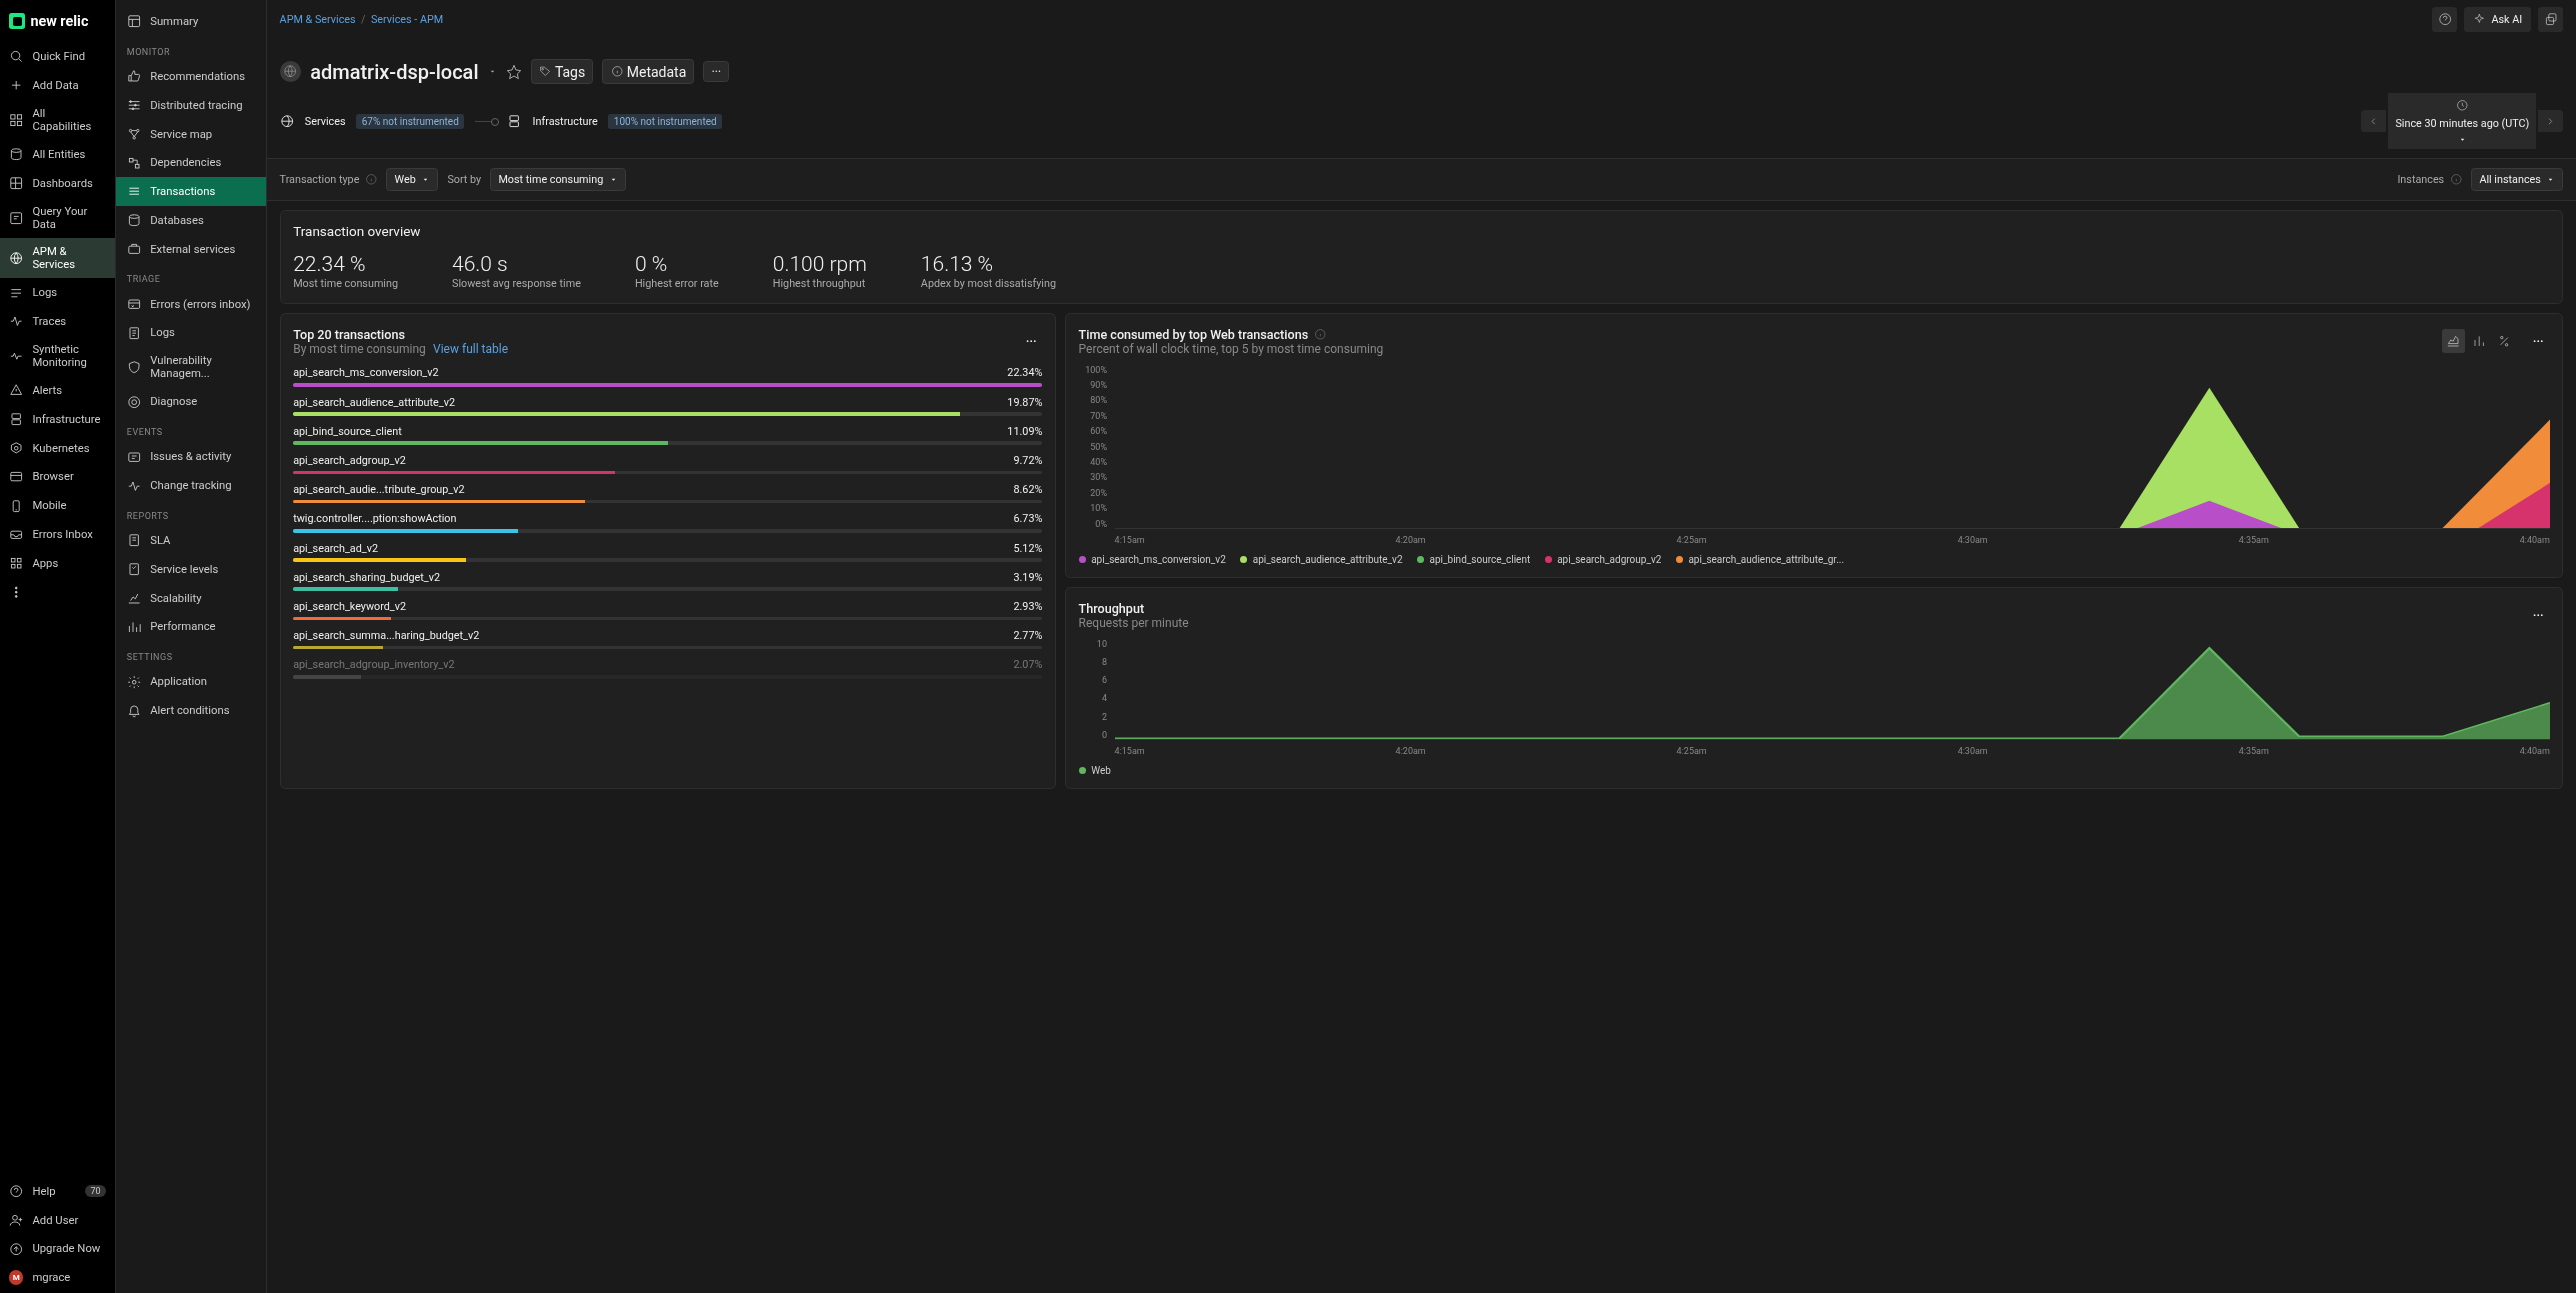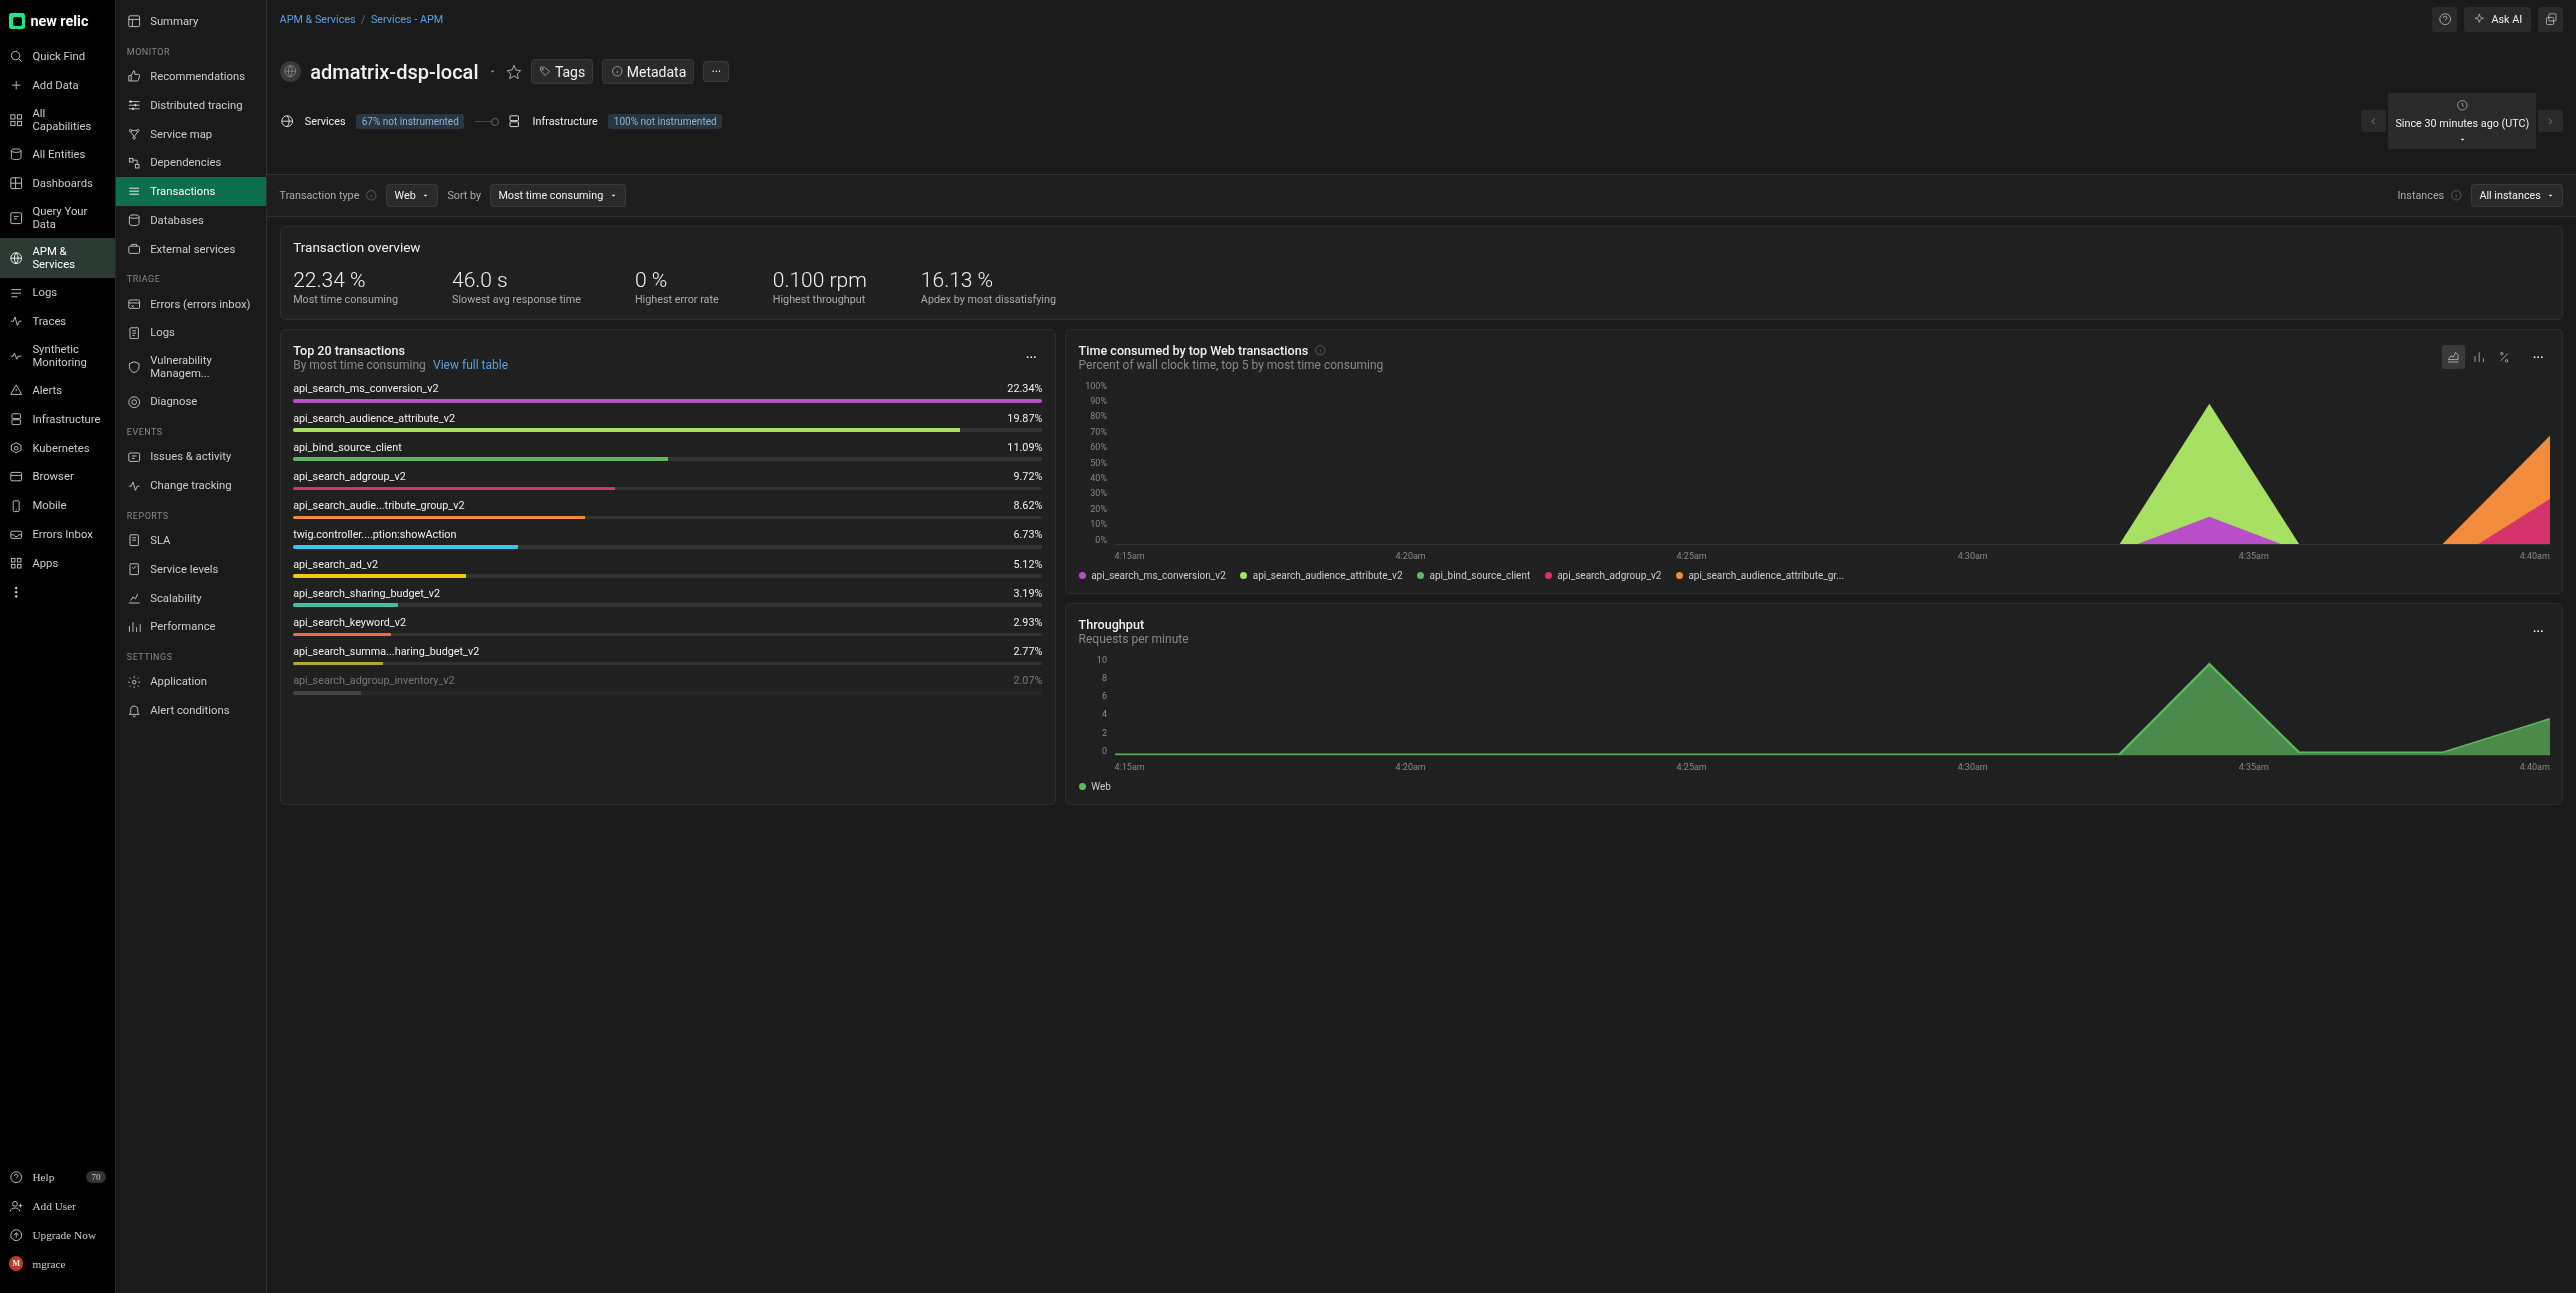--- a/index.html
+++ b/index.html
@@ -11,21 +11,21 @@
 .logo { display: flex; align-items: center; gap: 5.4px; padding: 12.6px 9px; }
 .logo-icon { width: 16px; height: 16px; background: #1CE783; border-radius: 2.7px; position: relative; }
 .logo-icon::before { content: ""; position: absolute; width: 9px; height: 9px; background: #000; border-radius: 1.8px; top: 3.6px; left: 3.6px; }
 .logo-text { font-weight: bold; font-size: 14.4px; color: #fff; }
 .nav-section { display: flex; flex-direction: column; }
 .nav-item { display: flex; align-items: center; gap: 9px; padding: 7.2px 9px; color: #ccc; cursor: pointer; font-size: 11.3px; }
 .nav-item.active { background: #2b3b33; color: #fff; }
 .nav-item .icn { width: 14.4px; height: 14.4px; display: flex; align-items: center; justify-content: center; flex-shrink: 0; }
 .nav-item .badge { margin-left: auto; background: #333; border-radius: 9px; padding: 0.9px 5.4px; font-size: 9px; }
 .nav-spacer { flex: 1; }
-.nav-bottom { padding-bottom: 15px; font-family: Liberation Serif, serif; }
+.nav-bottom { padding-bottom: 1px; }
 .nav-item.avatar .icn { border-radius: 50%; background: #c0392b; color: #fff; font-size: 8px; font-weight: bold; }
 .nav-item.more .icn svg { transform: rotate(90deg); }
 
 
 .sidebar-sec { width: 151px; background: #1a1a1a; border-right: 0.9px solid #2e2e2e; display: flex; flex-direction: column; overflow-y: auto; }
 .sec-header { font-size: 9px; color: #888; text-transform: uppercase; letter-spacing: 0.5px; padding: 10.8px 10.8px 5.4px; }
 .sec-item { display: flex; align-items: center; gap: 9px; padding: 7.2px 10.8px; color: #ccc; cursor: pointer; font-size: 11.3px; }
 .sec-item.active { background: #0b6e4f; color: #fff; }
 .sec-item .icn { width: 14.4px; height: 14.4px; display: flex; align-items: center; justify-content: center; flex-shrink: 0; }
 
@@ -50,21 +50,21 @@
 .instr-row .icn-s { width: 14.4px; height: 14.4px; display: flex; align-items: center; justify-content: center; }
 .instr-badge { background: #2a3540; color: #8ab4d8; border-radius: 2.7px; padding: 1.8px 5.4px; font-size: 10px; }
 .instr-link { height: 0.9px; width: 21.6px; background: #444; position: relative; }
 .instr-link::after { content:""; position:absolute; right:-2.7px; top:-2.7px; width:6.3px; height:6.3px; border:0.9px solid #666; border-radius:50%; background:#1a1a1a; }
 .time-range { margin-left: auto; display: flex; align-items: center; gap: 1.8px; }
 .time-range .tr-btn { background: #2a2a2a; padding: 5.4px 7.2px; cursor: pointer; display: flex; align-items: center; gap: 5.4px; font-size: 10.8px; }
 .time-range .tr-btn:first-child { border-radius: 3.6px 0 0 3.6px; }
 .time-range .tr-btn.main { }
 .time-range .tr-btn:last-child { border-radius: 0 3.6px 3.6px 0; }
 
-.filter-row { display: flex; align-items: center; gap: 9px; padding: 9px 12.6px; border-top: 0.9px solid #2e2e2e; border-bottom: 0.9px solid #2e2e2e; background: #1e1e1e; margin-top: 16px; }
+.filter-row { display: flex; align-items: center; gap: 9px; padding: 9px 12.6px; border-top: 0.9px solid #2e2e2e; border-bottom: 0.9px solid #2e2e2e; background: #1e1e1e; }
 .filter-label { color: #aaa; font-size: 10.8px; display: flex; align-items: center; gap: 5.4px; }
 .filter-select { background: #2a2a2a; border: 0.9px solid #3a3a3a; border-radius: 3.6px; padding: 3.6px 7.2px; font-size: 10.8px; cursor: pointer; display: flex; align-items: center; gap: 5.4px; }
 .filter-row .right { margin-left: auto; display: flex; align-items: center; gap: 9px; }
 
 .content { flex: 1; overflow-y: auto; padding: 9px 12.6px; display: flex; flex-direction: column; gap: 9px; }
 
 .card { background: #202020; border: 0.9px solid #2e2e2e; border-radius: 5.4px; padding: 12.6px; }
 .overview-title { font-size: 13.5px; margin-bottom: 12.6px; }
 .kpis { display: flex; gap: 54px; }
 .kpi-value { font-size: 21px; font-weight: 300; }

